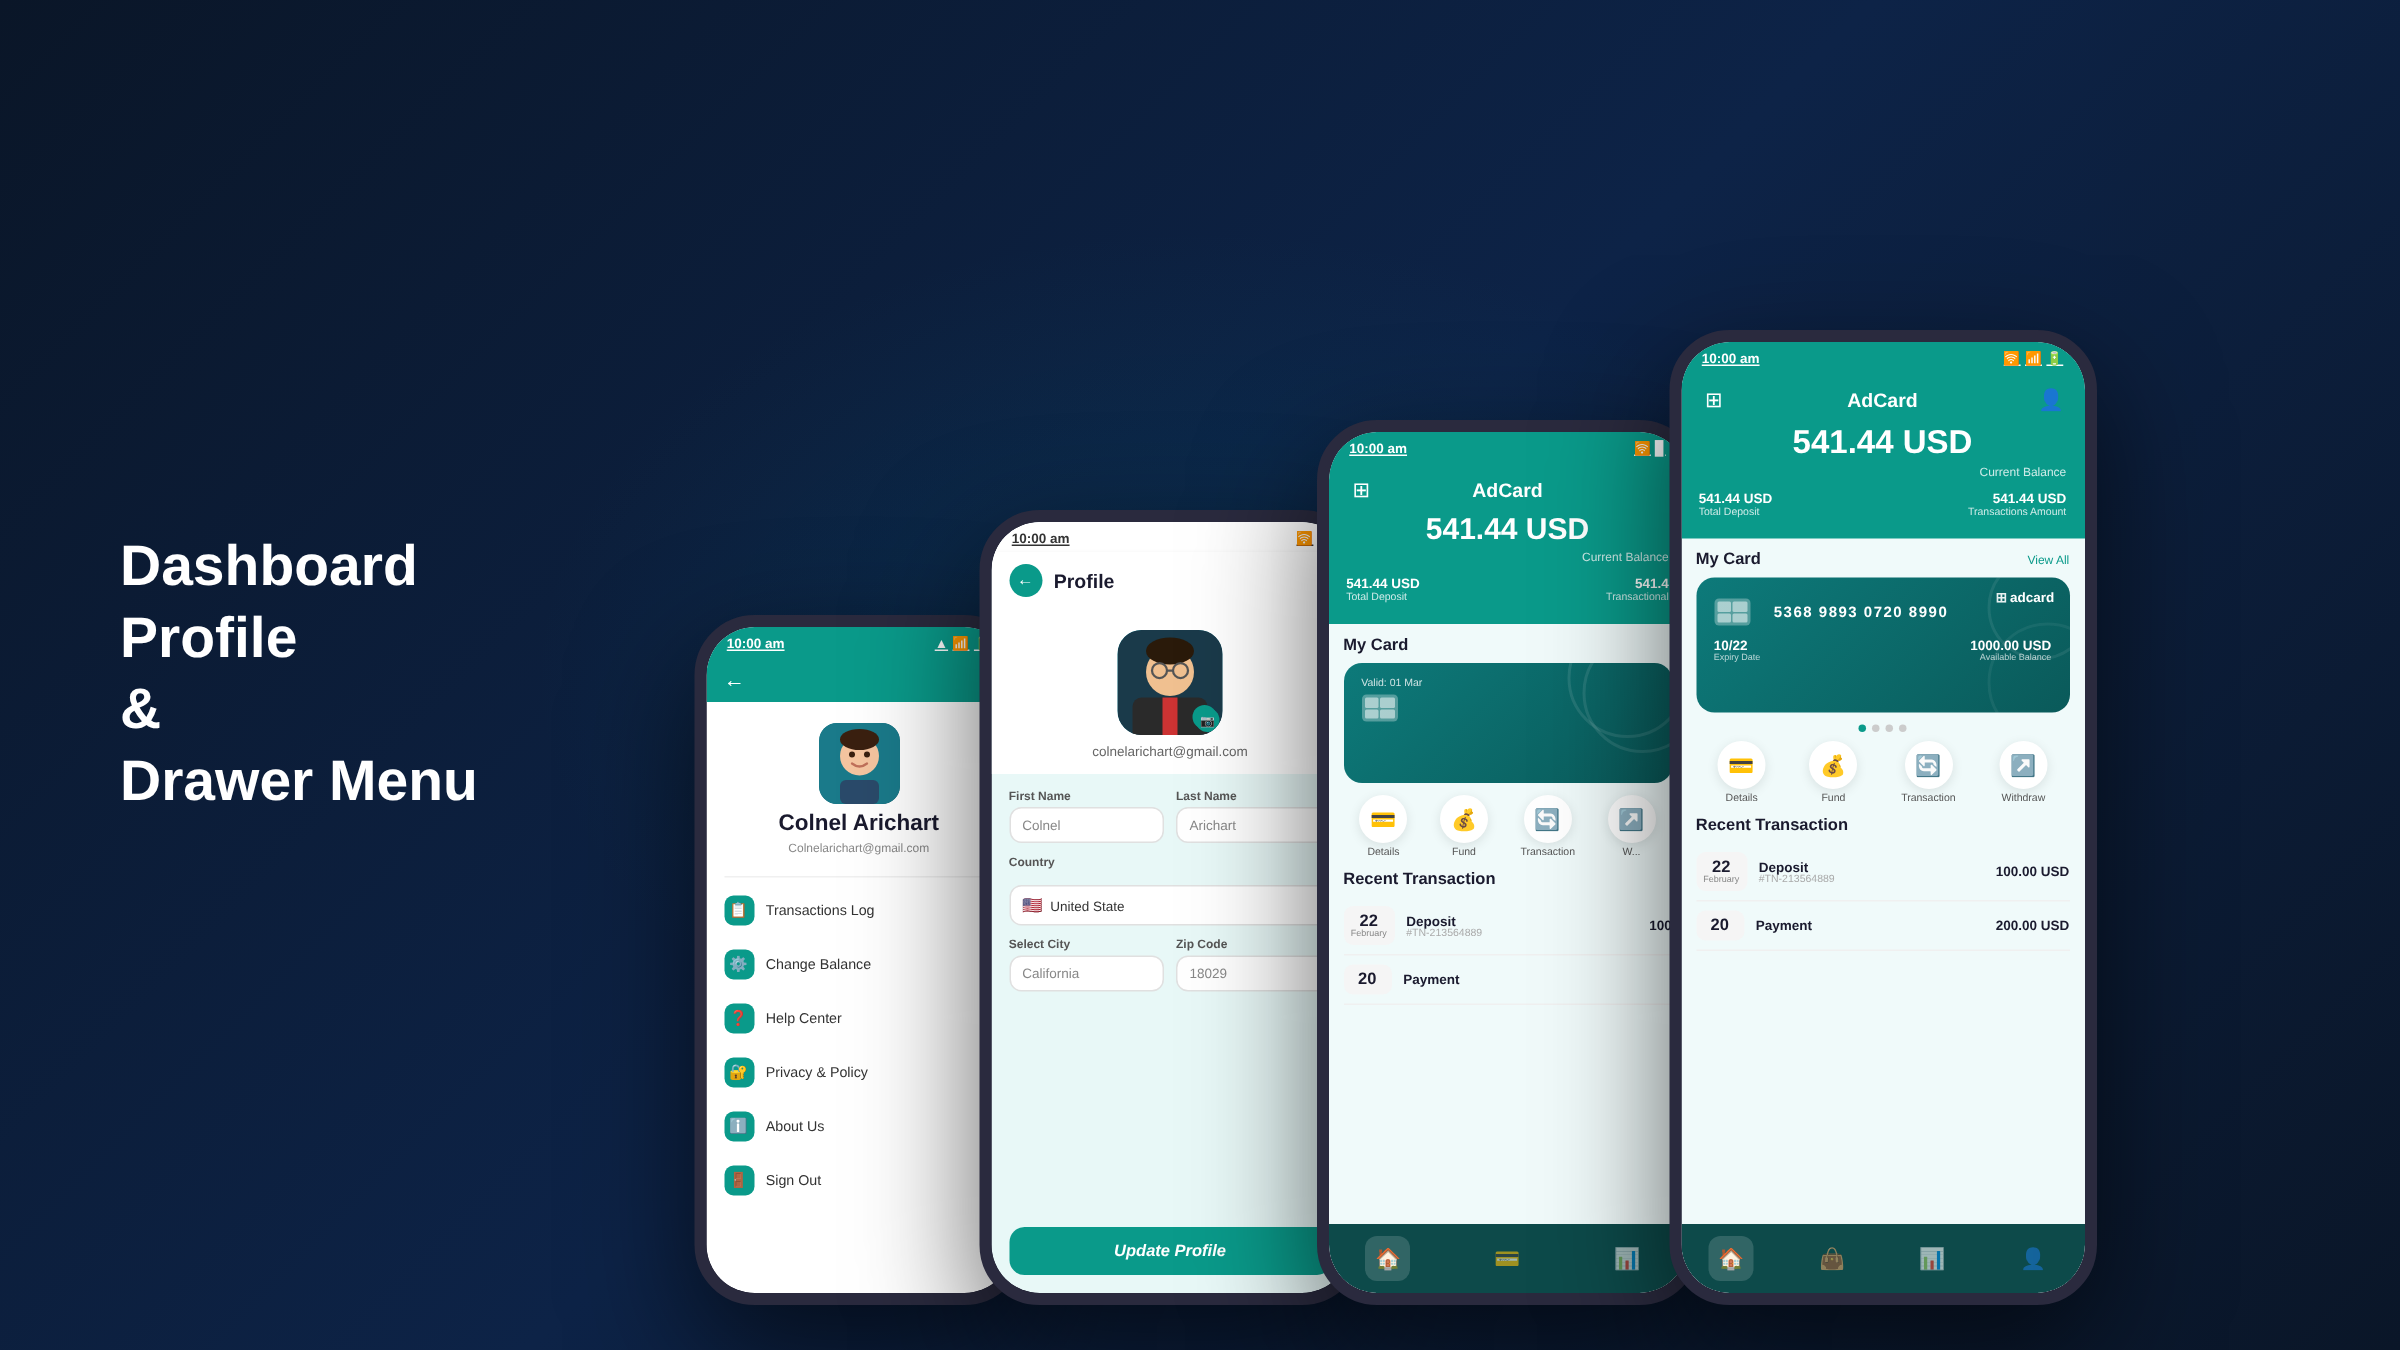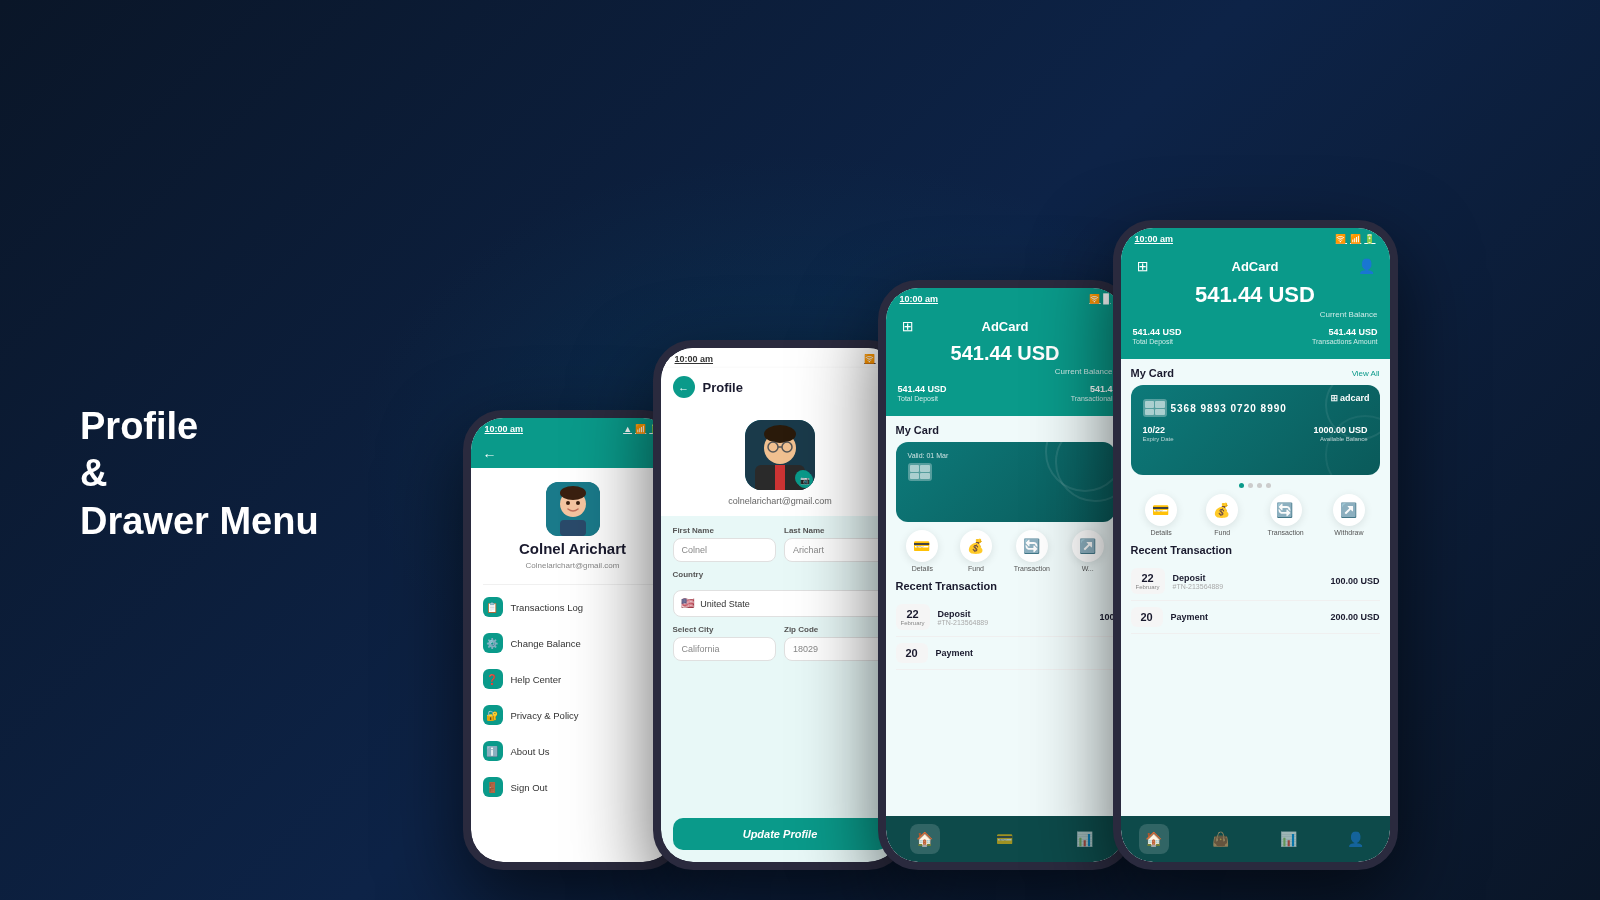--- a/index.html
+++ b/index.html
@@ -633,21 +633,21 @@
       position: relative;
     }
   </style>
 </head>
 <body>
 
 <div class="page-container">
 
   <div class="hero-text">
     <h1>
-      <br>
+      <span>Dashboard</span><br>
       <span>Profile</span><br>
       <span>&amp;</span><br>
       <span>Drawer Menu</span>
     </h1>
   </div>
 
   <div class="phones-container">
 
     <div class="phone phone1">
       <div class="phone-screen">
@@ -936,21 +936,21 @@
           <div class="section-header">
             <span class="section-title">My Card</span>
             <span class="view-all">View All</span>
           </div>
 
           <div class="my-card" style="height:90px;">
             <div class="card-logo">
               <span style="font-size:9px; font-weight:800; opacity:0.9;">⊞</span>
               <span class="adcard-logo-text">adcard</span>
             </div>
-            <div style="display:flex; align-items:center; gap:4px; margin-top:4px;">
+            <div style="display:flex; align-items:center; gap:16px; margin-top:4px;">
               <div class="card-chip" style="margin-bottom:0;">
                 <div class="chip-cell"></div>
                 <div class="chip-cell"></div>
                 <div class="chip-cell"></div>
                 <div class="chip-cell"></div>
               </div>
               <div class="card-number">5368 9893 0720 8990</div>
             </div>
             <div class="card-footer" style="margin-top:8px;">
               <div class="card-expiry">

